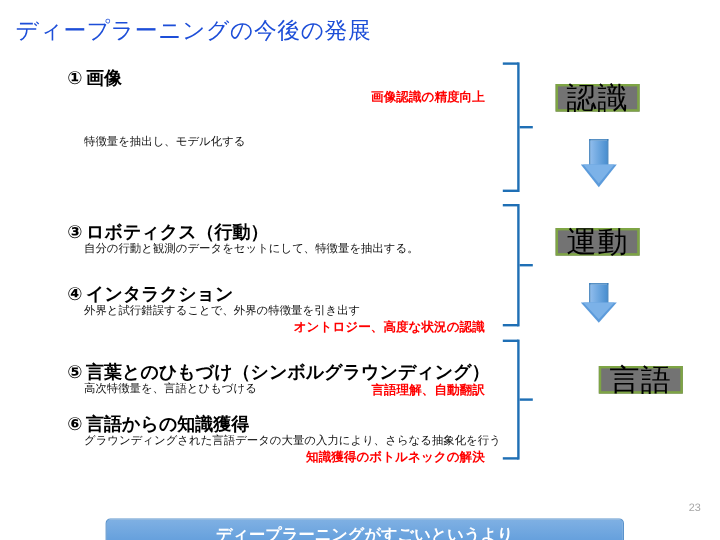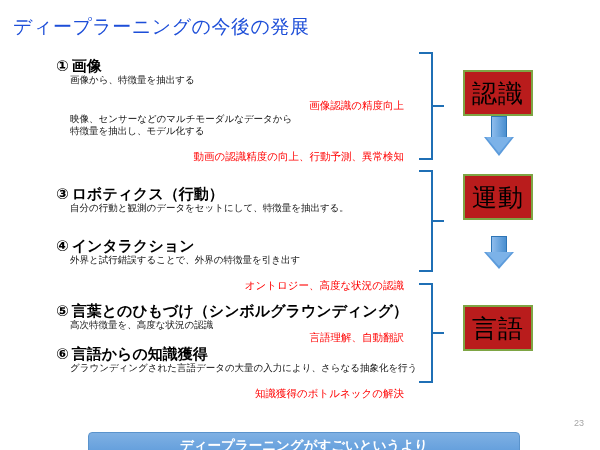--- a/index.html
+++ b/index.html
@@ -48,27 +48,27 @@
   }
   .item-detail {
     margin-left: 14px;
     font-size: 9.5px;
     line-height: 12px;
     color: #111111;
     white-space: nowrap;
   }
   .item-note {
     color: #FF0000;
-    font-weight: normal;
+    font-weight: bold;
     font-size: 10.5px;
     line-height: 13px;
     white-space: nowrap;
     text-align: right;
     padding-right: 22px;
-    margin-top: 13px;
+    margin-top: 1px;
   }
   .item-note.center-ish {
     text-align: center;
     padding-right: 0;
   }
 
   
   .brace {
     position: absolute;
     left: 418px;
@@ -101,22 +101,22 @@
     width: 11px;
     height: 2px;
     background: #1F6FB5;
   }
 
   
   .stage-box {
     position: absolute;
     left: 463px;
     width: 70px;
-    height: 46px;
-    background: #b91c1c;
+    height: 23px;
+    background: #737373;
     border: 2px solid #7EA544;
     box-sizing: border-box;
     display: flex;
     align-items: center;
     justify-content: center;
     font-size: 25px;
     line-height: 28px;
     letter-spacing: 1px;
     color: #000000;
   }
@@ -196,28 +196,25 @@
 <body>
 
 <div id="slide">
 
   <div id="slide-title">ディープラーニングの今後の発展</div>
 
   <div class="item" style="top:57px;">
     <div class="item-head">
       <span class="item-num">①</span><span>画像</span>
     </div>
-    <div class="item-detail">画像から、特徴量を抽出する</div>
     <div class="item-note">画像認識の精度向上</div>
   </div>
 
   <div class="item" style="top:113px;">
-    <div class="item-detail">映像、センサーなどのマルチモーダルなデータから</div>
     <div class="item-detail">特徴量を抽出し、モデル化する</div>
-    <div class="item-note">動画の認識精度の向上、行動予測、異常検知</div>
   </div>
 
   <div class="item" style="top:185px;">
     <div class="item-head">
       <span class="item-num">③</span><span>ロボティクス（行動）</span>
     </div>
     <div class="item-detail">自分の行動と観測のデータをセットにして、特徴量を抽出する。</div>
   </div>
 
   <div class="item" style="top:237px;">
@@ -226,21 +223,21 @@
     </div>
     <div class="item-detail">外界と試行錯誤することで、外界の特徴量を引き出す</div>
     <div class="item-note">オントロジー、高度な状況の認識</div>
   </div>
 
   <div class="item" style="top:302px;">
     <div class="item-head">
       <span class="item-num">⑤</span><span>言葉とのひもづけ（シンボルグラウンディング）</span>
     </div>
     <div style="position:relative;height:14px;">
-      <div class="item-detail" style="position:absolute;left:0;top:0;">高次特徴量を、高度な状況の認識</div>
+      <div class="item-detail" style="position:absolute;left:0;top:0;">高次特徴量を、言語とひもづける</div>
       <div class="item-note" style="position:absolute;right:0;top:-1px;padding-right:22px;">言語理解、自動翻訳</div>
     </div>
   </div>
 
   <div class="item" style="top:345px;">
     <div class="item-head">
       <span class="item-num">⑥</span><span>言語からの知識獲得</span>
     </div>
     <div class="item-detail">グラウンディングされた言語データの大量の入力により、さらなる抽象化を行う</div>
     <div class="item-note">知識獲得のボトルネックの解決</div>
@@ -268,29 +265,29 @@
   </div>
 
   <div class="stage-box" style="top:70px;">認識</div>
 
   <div class="stage-arrow" style="top:116px;">
     <div class="shaft"></div>
     <div class="head"></div>
     <div class="head-inner"></div>
   </div>
 
-  <div class="stage-box" style="top:174px;">運動</div>
+  <div class="stage-box" style="top:190px;">運動</div>
 
   <div class="stage-arrow" style="top:236px;height:34px;">
     <div class="shaft" style="height:17px;"></div>
     <div class="head" style="top:16px;border-top-width:17px;"></div>
     <div class="head-inner" style="top:16px;border-top-width:14px;"></div>
   </div>
 
-  <div class="stage-box" style="top:305px;">言語</div>
+  <div class="stage-box" style="top:305px;margin-left:36px;">言語</div>
 
   <div id="banner">
     <div>ディープラーニングがすごいというより</div>
     <div>その先に広がる世界がすごい</div>
   </div>
 
   <div id="page-number">23</div>
 
 </div>
 

